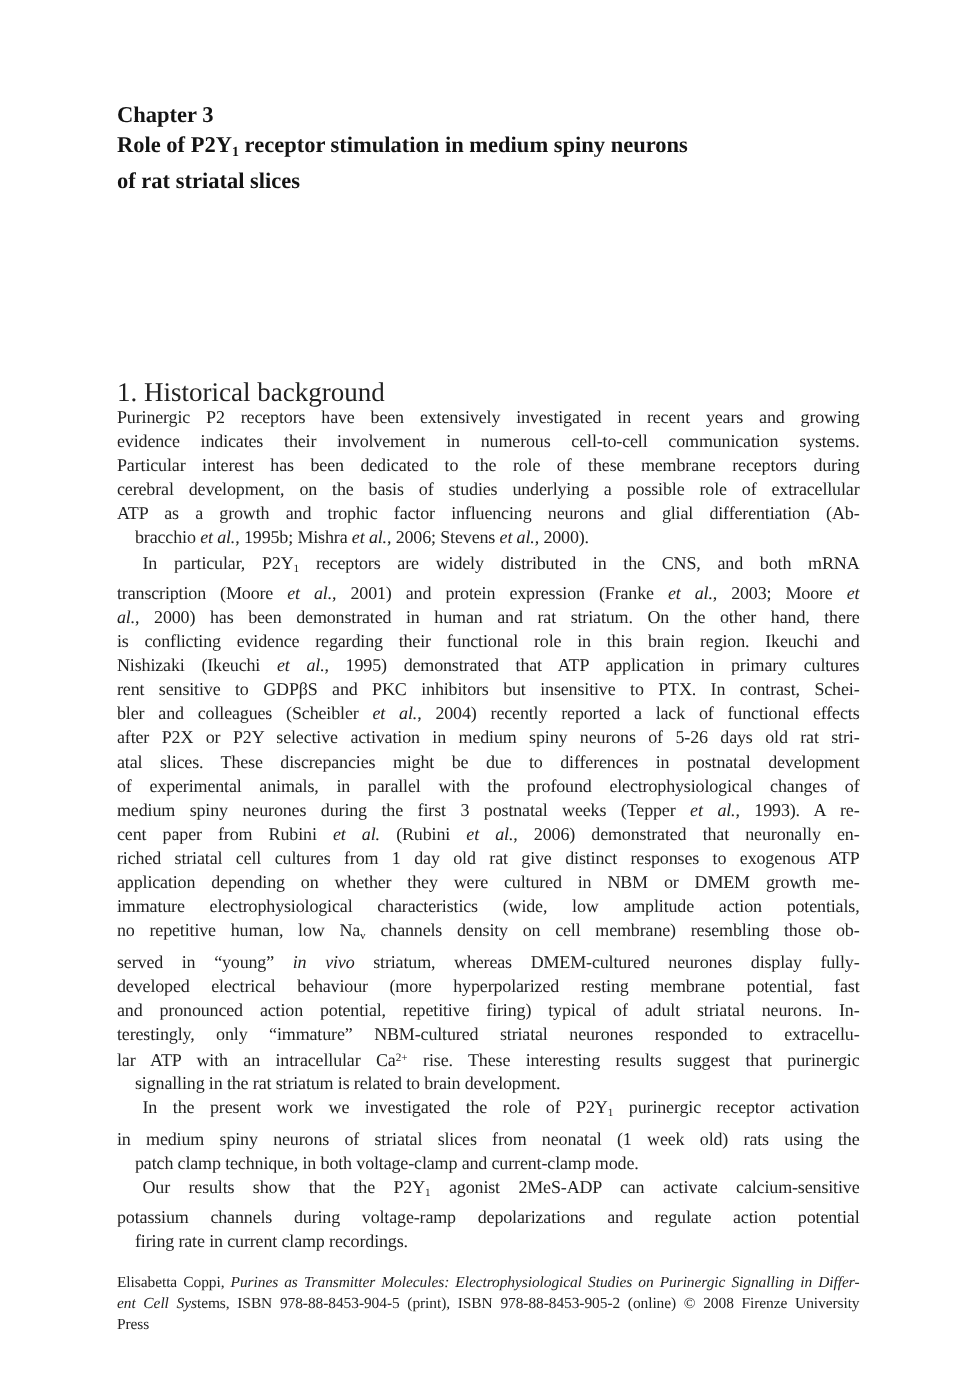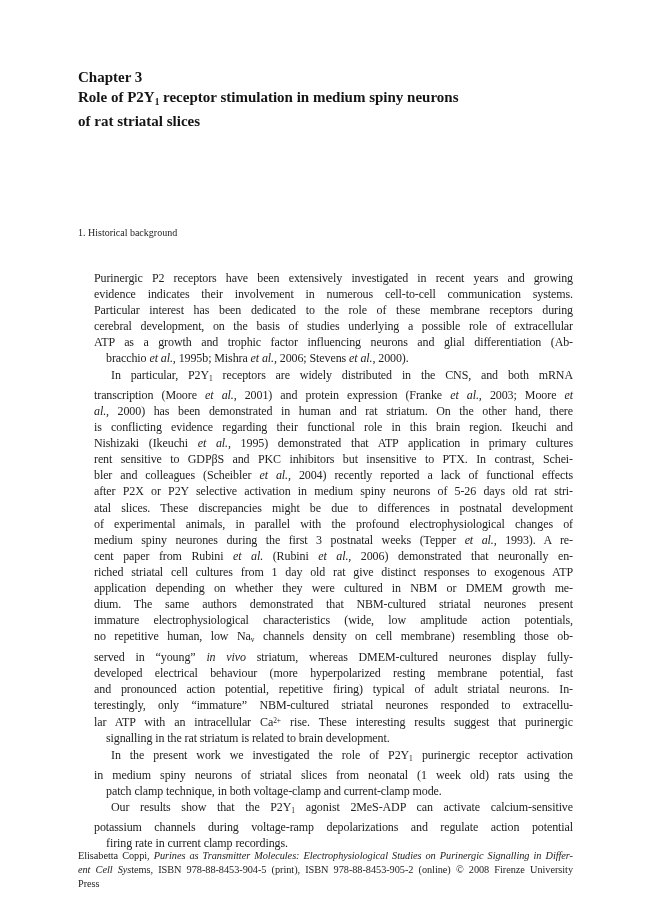--- a/index.html
+++ b/index.html
@@ -21,32 +21,32 @@
     top: 68px;
     font-weight: bold;
     font-size: 15px;
     line-height: 19.5px;
     color: #141414;
     text-align: left;
   }
   .chapter-title .line { text-align: left; text-align-last: left; }
 
   .section-heading {
-    top: 225px;
-    font-size: 10px;
+    top: 253px;
+    font-size: 18px;
     line-height: 16px;
   }
 
   .body-text {
     top: 270px;
     font-size: 12px;
     line-height: 16.1px;
     letter-spacing: -0.1px;
   }
-  .para .line { text-align: justify; text-align-last: justify; margin-left: 16px; }
+  .para .line { text-align: justify; text-align-last: justify; }
   .para .line.last { text-align-last: left; padding-left: 12px; }
   .para.indent .line:first-child { text-indent: 17px; }
 
   .footer-note {
     top: 849px;
     font-size: 10.3px;
     line-height: 13.9px;
     letter-spacing: -0.05px;
   }
   .footer-note .line { text-align: justify; text-align-last: justify; }
@@ -86,21 +86,20 @@
         <div class="line"><span>Nishizaki (Ikeuchi </span><span class="st-i">et al.</span><span>, 1995) demonstrated that ATP application in primary cultures</span></div>
         <div class="line"><span>rent sensitive to GDPβS and PKC inhibitors but insensitive to PTX. In contrast, Schei-</span></div>
         <div class="line"><span>bler and colleagues (Scheibler </span><span class="st-i">et al.</span><span>, 2004) recently reported a lack of functional effects</span></div>
         <div class="line"><span>after P2X or P2Y selective activation in medium spiny neurons of 5-26 days old rat stri-</span></div>
         <div class="line"><span>atal slices. These discrepancies might be due to differences in postnatal development</span></div>
         <div class="line"><span>of experimental animals, in parallel with the profound electrophysiological changes of</span></div>
         <div class="line"><span>medium spiny neurones during the first 3 postnatal weeks (Tepper </span><span class="st-i">et al.</span><span>, 1993). A re-</span></div>
         <div class="line"><span>cent paper from Rubini </span><span class="st-i">et al.</span><span> (Rubini </span><span class="st-i">et al.</span><span>, 2006) demonstrated that neuronally en-</span></div>
         <div class="line"><span>riched striatal cell cultures from 1 day old rat give distinct responses to exogenous ATP</span></div>
         <div class="line"><span>application depending on whether they were cultured in NBM or DMEM growth me-</span></div>
-        <div class="line"><span>dium. The same authors demonstrated that NBM-cultured striatal neurones present</span></div>
         <div class="line"><span>immature electrophysiological characteristics (wide, low amplitude action potentials,</span></div>
         <div class="line"><span>no repetitive human, low Na</span><span class="st-sub">v</span><span> channels density on cell membrane) resembling those ob-</span></div>
         <div class="line"><span>served in “young” </span><span class="st-i">in vivo</span><span> striatum, whereas DMEM-cultured neurones display fully-</span></div>
         <div class="line"><span>developed electrical behaviour (more hyperpolarized resting membrane potential, fast</span></div>
         <div class="line"><span>and pronounced action potential, repetitive firing) typical of adult striatal neurons. In-</span></div>
         <div class="line"><span>terestingly, only “immature” NBM-cultured striatal neurones responded to extracellu-</span></div>
         <div class="line"><span>lar ATP with an intracellular Ca</span><span class="st-sup">2+</span><span> rise. These interesting results suggest that purinergic</span></div>
         <div class="line last"><span>signalling in the rat striatum is related to brain development.</span></div>
       </div>
     <div class="para indent">

